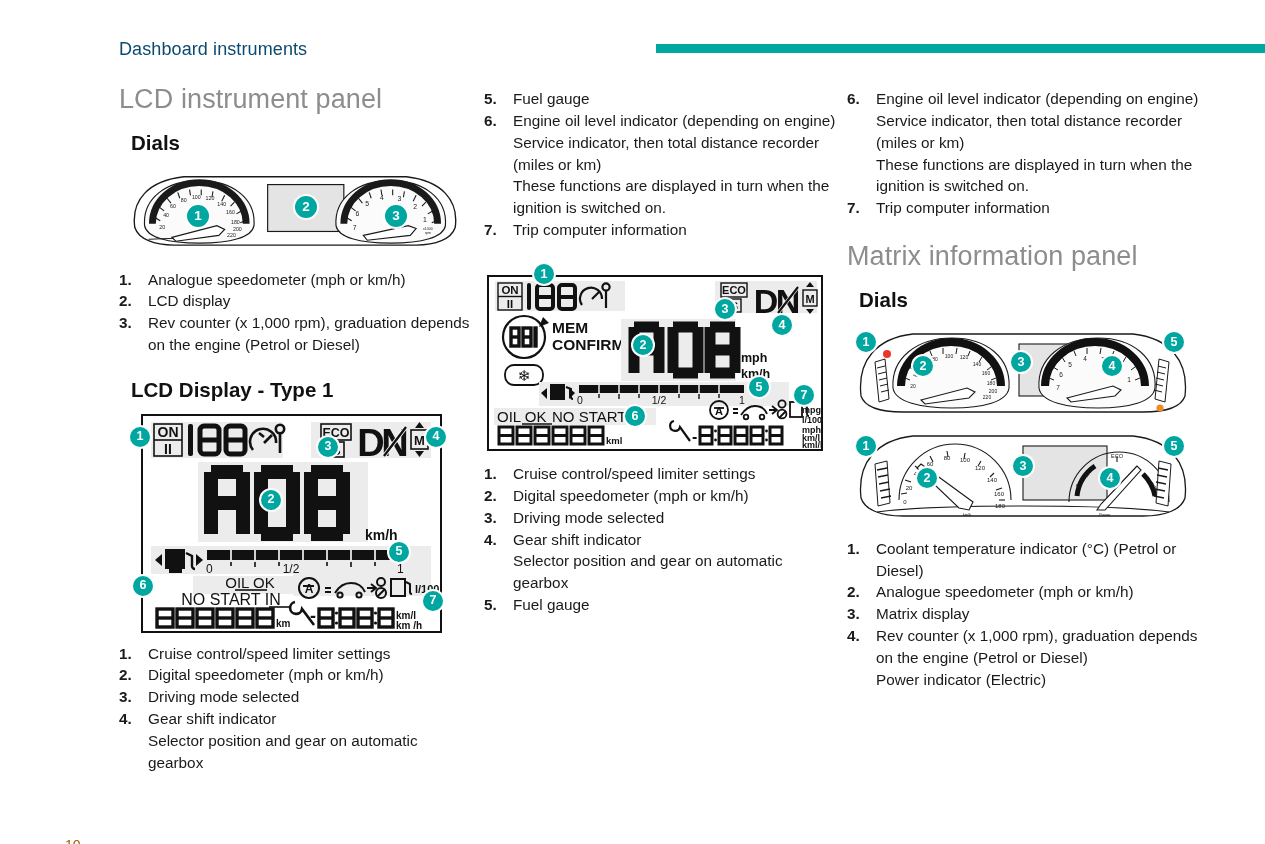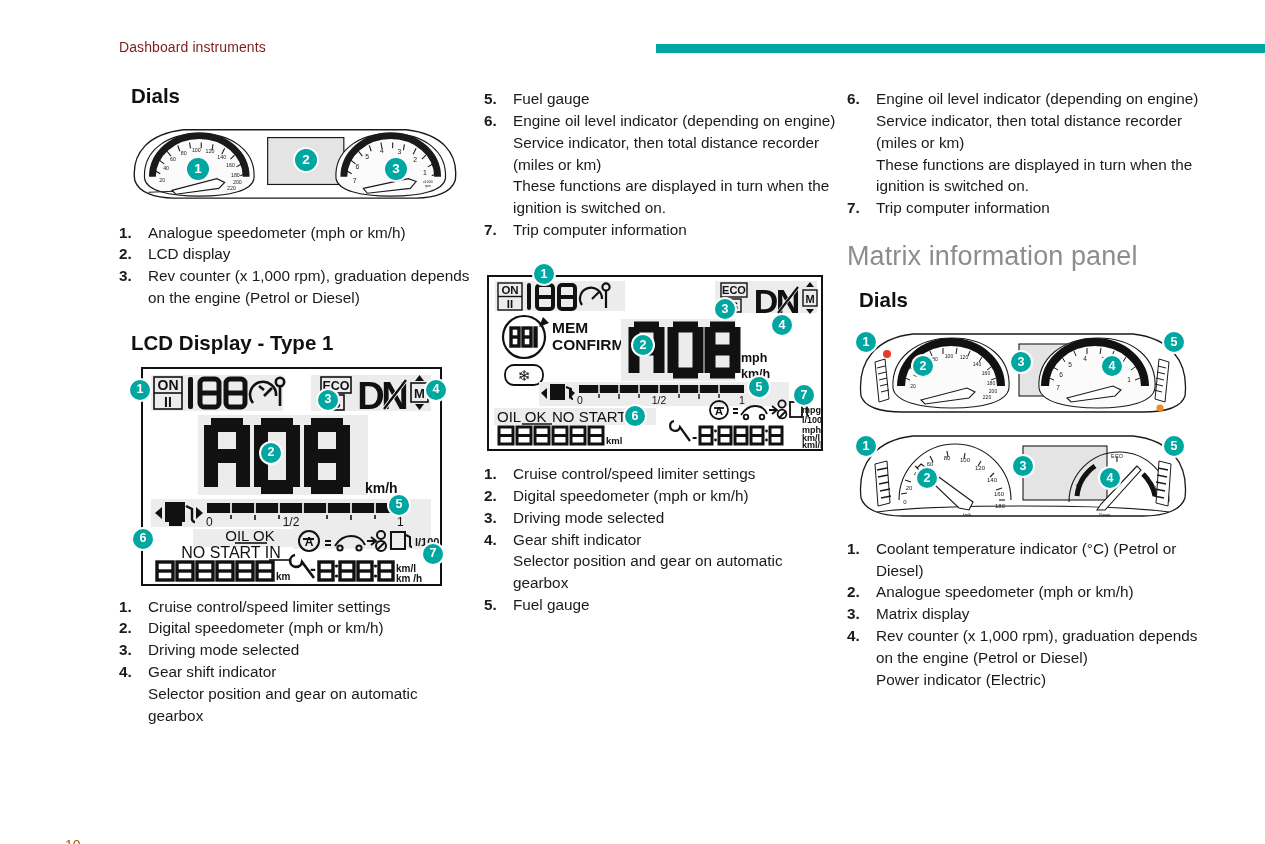--- a/index.html
+++ b/index.html
@@ -6,21 +6,21 @@
   body{
     width:1265px;height:844px;background:#ffffff;
     font-family:"Liberation Sans", sans-serif;
     color:#1a1a1a;position:relative;overflow:hidden;
   }
   .page{position:absolute;inset:0;}
 
   
   .running-head{
     position:absolute;left:119px;top:39px;
-    font-size:14px;color:#7f1d1d;letter-spacing:.1px;
+    font-size:18px;color:#0c4a6e;letter-spacing:.1px;
   }
   .teal-bar{
     position:absolute;left:656px;top:44px;right:0;height:9px;
     background:#00a6a0;
   }
 
   
   .col{position:absolute;top:84px;}
   .col1{left:119px;width:352px;}
   .col2{left:484px;width:352px;}
@@ -80,20 +80,21 @@
 </head>
 <body>
 
 <div class="page">
 
   <div class="running-head">Dashboard instruments</div>
   <div class="teal-bar"></div>
 
   <div class="col col1">
 
+    <h1 class="title">LCD instrument panel</h1>
     <h2 class="sub">Dials</h2>
 
     <div class="fig" style="height:86px;margin-bottom:16px;">
       <div class="cluster">
         <svg viewBox="0 0 352 86" preserveAspectRatio="xMidYMid meet">
 
           <path d="M12,62 C8,34 26,14 62,10 L290,10 C326,14 344,34 340,62 C336,74 320,80 300,80 L52,80 C32,80 16,74 12,62 Z" fill="#ffffff" stroke="#1a1a1a" stroke-width="1.4"></path>
 
           <path d="M22,60 C20,32 44,14 78,14 C112,14 136,32 134,60 C132,72 110,78 78,78 C46,78 24,72 22,60 Z" fill="#fbfbfb" stroke="#1a1a1a" stroke-width="1.2"></path>
           <path d="M30,58 A48,42 0 0 1 126,58" fill="none" stroke="#1a1a1a" stroke-width="7"></path>

